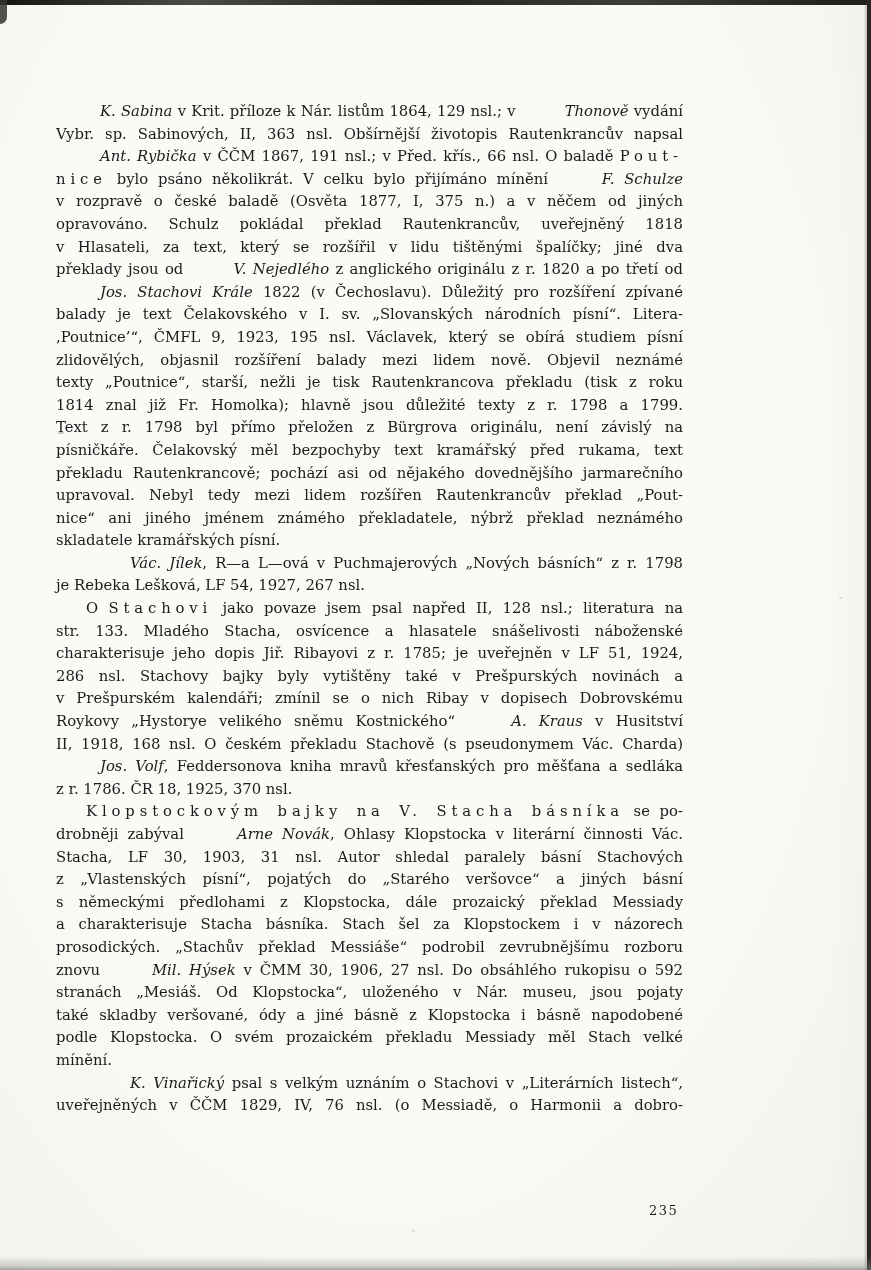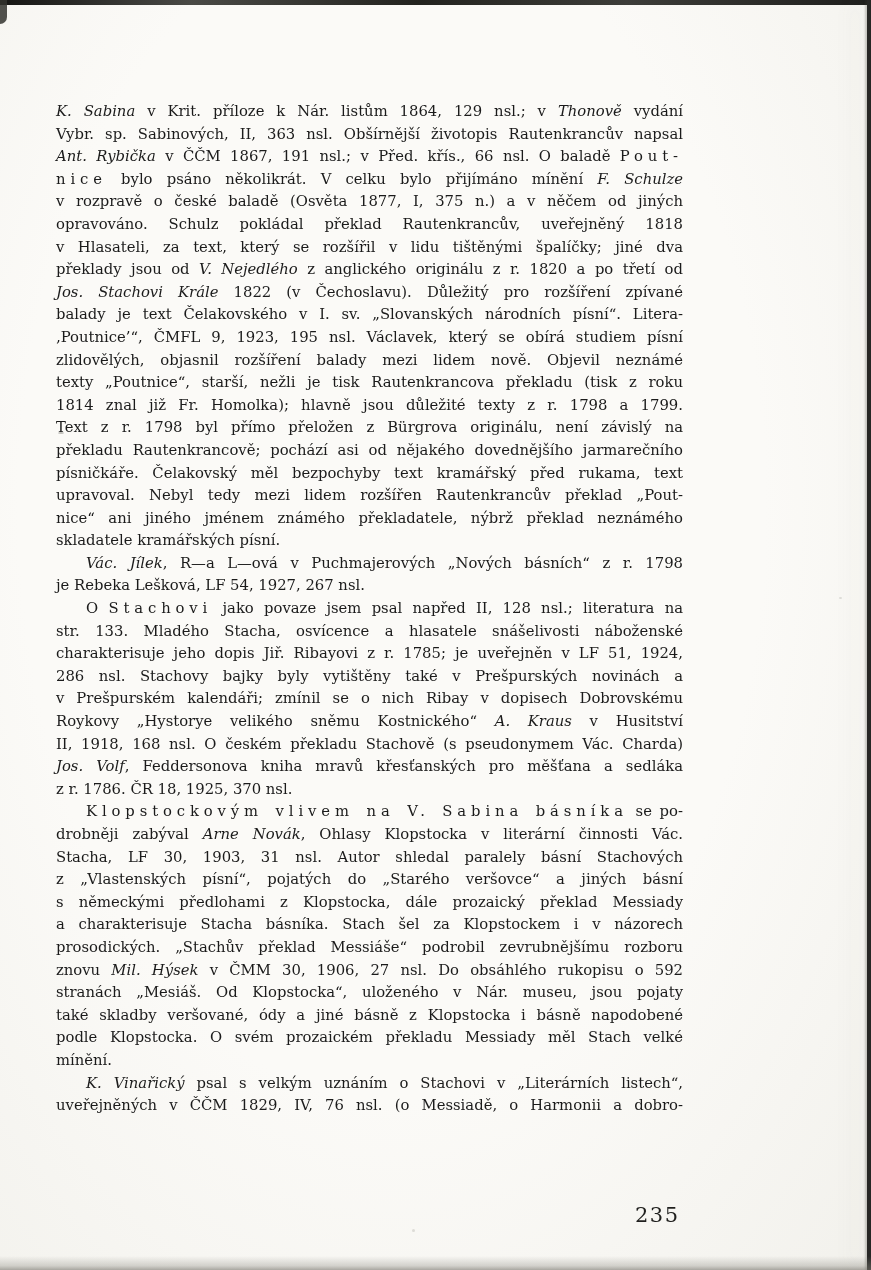--- a/index.html
+++ b/index.html
@@ -39,27 +39,27 @@
 
   
   .text-block {
     position: absolute; left: 56px; top: 100px; width: 627px;
     font-size: 14.8px; line-height: 22.6px;
     -webkit-font-smoothing: antialiased;
   }
   .line { text-align: justify; text-align-last: justify; }
   .line.last { text-align-last: left; }
   .line.indent { text-indent: 30px; }
-  .i  { font-style: italic; }
+  .i  { font-style: italic; margin-left: 44px; }
   .b  { font-weight: 400; }
   .sp { letter-spacing: .33em; }
 
   .page-number {
-    position: absolute; left: 635px; top: 1203px;
-    font-size: 21px; letter-spacing: 1.5px; color: #1f1f1d;
+    position: absolute; left: 649px; top: 1203px;
+    font-size: 13px; letter-spacing: 1.5px; color: #1f1f1d;
   }
 </style>
 </head>
 <body>
 
 <div class="page">
   <div class="edge-top"></div>
   <div class="edge-left-mark"></div>
   <div class="edge-right"></div>
   <div class="edge-bottom"></div>
@@ -76,37 +76,37 @@
       <div class="line"><span>opravováno. Schulz pokládal překlad Rautenkrancův, uveřejněný 1818</span></div>
       <div class="line"><span>v Hlasateli, za text, který se rozšířil v lidu tištěnými špalíčky; jiné dva</span></div>
       <div class="line"><span>překlady jsou od </span><span class="i">V. Nejedlého</span><span> z anglického originálu z r. 1820 a po třetí od</span></div>
       <div class="line"><span class="i">Jos. Stachovi Krále</span><span> 1822 (v Čechoslavu). Důležitý pro rozšíření zpívané</span></div>
       <div class="line"><span>balady je text Čelakovského v I. sv. „Slovanských národních písní“. Litera-</span></div>
       <div class="line"><span>‚Poutnice’“, ČMFL 9, 1923, 195 nsl. Václavek, který se obírá studiem písní</span></div>
       <div class="line"><span>zlidovělých, objasnil rozšíření balady mezi lidem nově. Objevil neznámé</span></div>
       <div class="line"><span class="b">texty</span><span> „Poutnice“, starší, nežli je tisk Rautenkrancova překladu (tisk z roku</span></div>
       <div class="line"><span>1814 znal již Fr. Homolka); hlavně jsou důležité </span><span class="b">texty z r. 1798 a 1799.</span></div>
       <div class="line"><span>Text z r. 1798 byl přímo přeložen z Bürgrova originálu, není závislý na</span></div>
+      <div class="line"><span>písničkáře. Čelakovský měl bezpochyby text kramářský před rukama, text</span></div>
       <div class="line"><span>překladu Rautenkrancově; pochází asi od nějakého dovednějšího jarmarečního</span></div>
-      <div class="line"><span>písničkáře. Čelakovský měl bezpochyby text kramářský před rukama, text</span></div>
       <div class="line"><span>upravoval. Nebyl tedy mezi lidem rozšířen Rautenkrancův překlad „Pout-</span></div>
       <div class="line"><span>nice“ ani jiného jménem známého překladatele, nýbrž překlad neznámého</span></div>
       <div class="line last"><span>skladatele kramářských písní.</span></div>
       <div class="line indent"><span class="i">Vác. Jílek</span><span>, R—a L—ová v Puchmajerových „Nových básních“ z r. 1798</span></div>
       <div class="line last"><span>je Rebeka Lešková, LF 54, 1927, 267 nsl.</span></div>
       <div class="line indent"><span>O </span><span class="sp">Stachovi</span><span> jako povaze jsem psal napřed II, 128 nsl.; literatura na</span></div>
       <div class="line"><span>str. 133. Mladého Stacha, osvícence a hlasatele snášelivosti náboženské</span></div>
       <div class="line"><span>charakterisuje jeho dopis Jiř. Ribayovi z r. 1785; je uveřejněn v LF 51, 1924,</span></div>
       <div class="line"><span>286 nsl. Stachovy bajky byly vytištěny také v Prešpurských novinách a</span></div>
       <div class="line"><span>v Prešpurském kalendáři; zmínil se o nich Ribay v dopisech Dobrovskému</span></div>
       <div class="line"><span>Roykovy „Hystorye velikého sněmu Kostnického“ </span><span class="i">A. Kraus</span><span> v Husitství</span></div>
       <div class="line"><span>II, 1918, 168 nsl. O českém překladu Stachově (s pseudonymem Vác. Charda)</span></div>
       <div class="line"><span class="i">Jos. Volf</span><span>, Feddersonova kniha mravů křesťanských pro měšťana a sedláka</span></div>
       <div class="line last"><span>z r. 1786. ČR 18, 1925, 370 nsl.</span></div>
-      <div class="line indent"><span class="sp">Klopstockovým vlivem na V. Sabina básníka</span><span> se po-</span></div>
+      <div class="line indent"><span class="sp">Klopstockovým bajky na V. Stacha básníka</span><span> se po-</span></div>
       <div class="line"><span>drobněji zabýval </span><span class="i">Arne Novák</span><span>, Ohlasy Klopstocka v literární činnosti Vác.</span></div>
       <div class="line"><span>Stacha, LF 30, 1903, 31 nsl. Autor shledal paralely básní Stachových</span></div>
       <div class="line"><span>z „Vlastenských písní“, pojatých do „Starého veršovce“ a jiných básní</span></div>
       <div class="line"><span>s německými předlohami z Klopstocka, dále prozaický překlad Messiady</span></div>
       <div class="line"><span>a charakterisuje Stacha básníka. Stach šel za Klopstockem i v názorech</span></div>
       <div class="line"><span>prosodických. „Stachův překlad Messiáše“ podrobil zevrubnějšímu rozboru</span></div>
       <div class="line"><span>znovu </span><span class="i">Mil. Hýsek</span><span> v ČMM 30, 1906, 27 nsl. Do obsáhlého rukopisu o 592</span></div>
       <div class="line"><span>stranách „Mesiáš. Od Klopstocka“, uloženého v Nár. museu, jsou pojaty</span></div>
       <div class="line"><span>také skladby veršované, ódy a jiné básně z Klopstocka i básně napodobené</span></div>
       <div class="line"><span>podle Klopstocka. O svém prozaickém překladu Messiady měl Stach velké</span></div>

